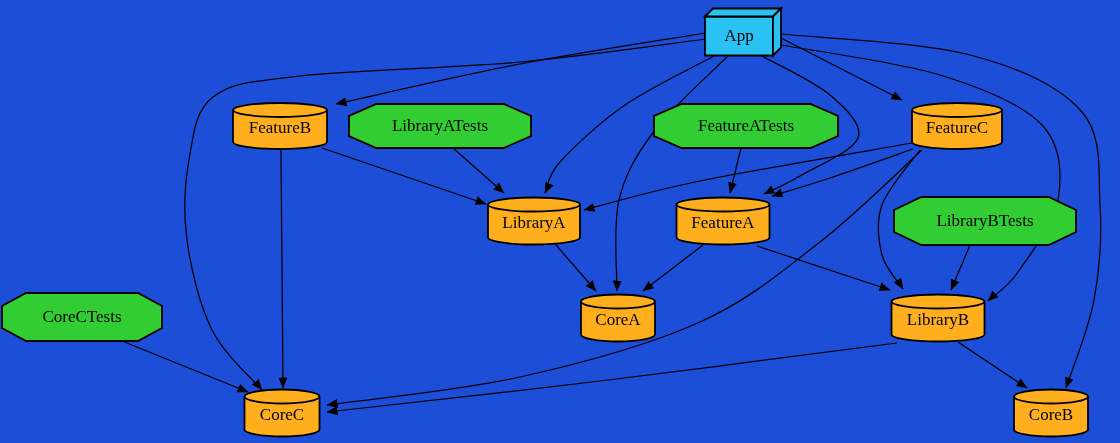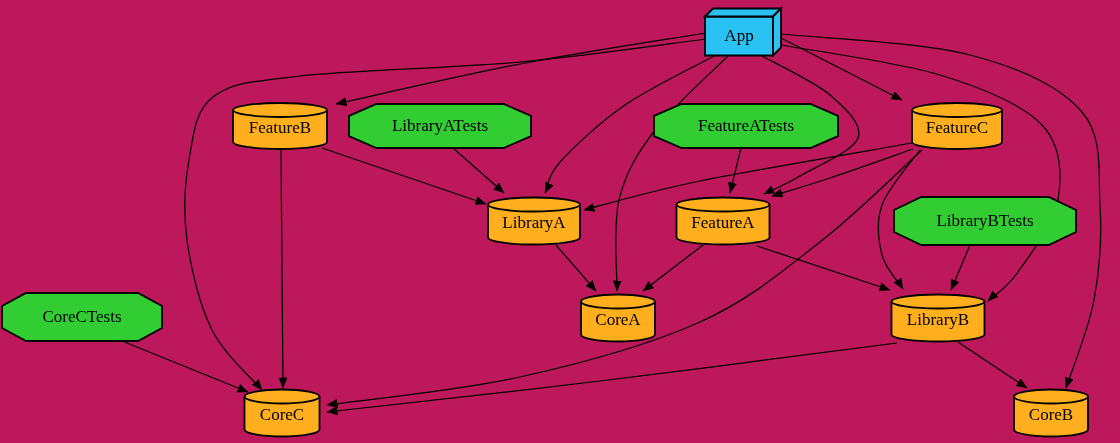--- a/index.html
+++ b/index.html
@@ -1,20 +1,20 @@
 <!DOCTYPE html>
 <html><head>
 <meta charset="utf-8">
 <style>
   html, body { margin: 0; padding: 0; background: #ffffff; }
   .stage {
     position: relative;
     width: 1120px;
     height: 443px;
-    background: #be185d;
+    background: #1d4ed8;
     overflow: hidden;
     font-family: "Liberation Serif", serif;
   }
   svg { display: block; }
   text {
     font-family: "Liberation Serif", "DejaVu Serif", serif;
     font-size: 17px;
     fill: #000000;
   }
 </style>

